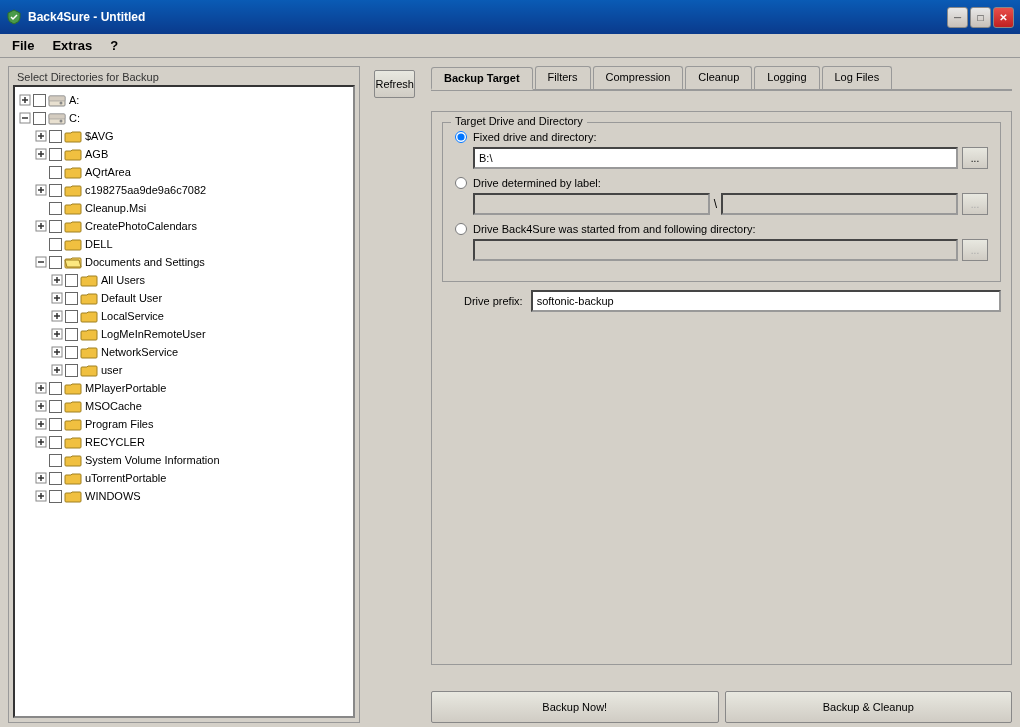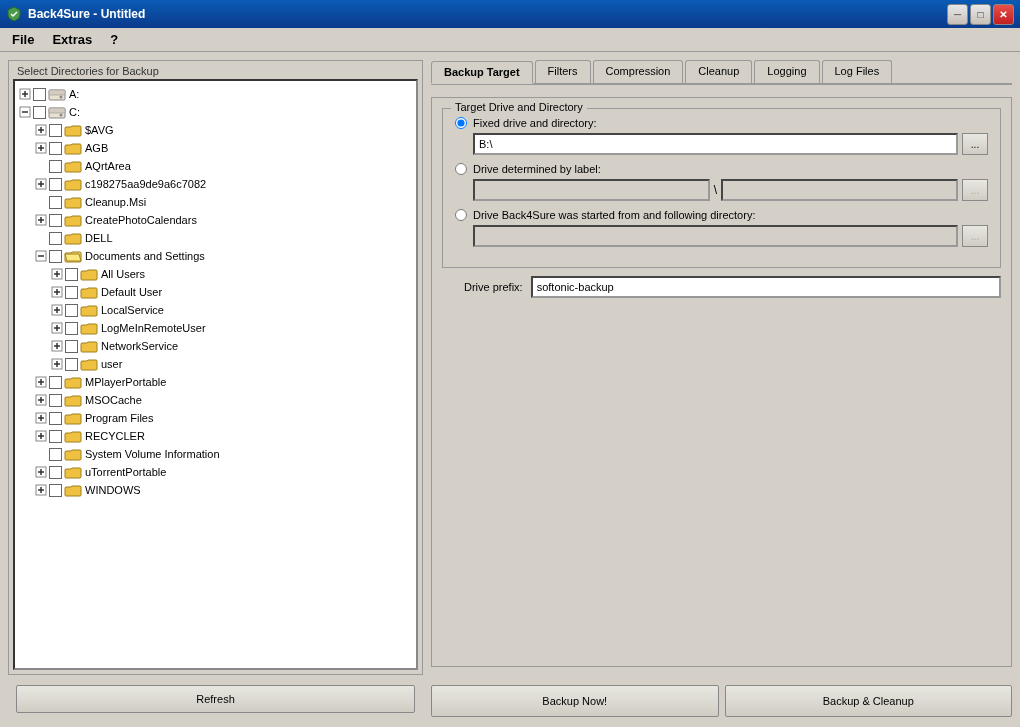--- a/index.html
+++ b/index.html
@@ -9,21 +9,21 @@
       background: #d4d0c8;
       width: 1020px;
       height: 727px;
       overflow: hidden;
     }
 
     
     .title-bar {
       background: linear-gradient(to bottom, #0a5bb5, #0a3a8c);
       color: white;
-      height: 28px;
+      height: 34px;
       display: flex;
       align-items: center;
       padding: 0 6px;
       user-select: none;
     }
     .title-bar-icon {
       width: 16px;
       height: 16px;
       margin-right: 6px;
       display: flex;
@@ -79,21 +79,21 @@
       padding: 8px;
       display: flex;
       gap: 8px;
       height: calc(727px - 30px - 24px);
     }
 
     
     .left-panel {
       width: 415px;
       display: flex;
-      flex-direction: column;
+      flex-direction: row;
       gap: 6px;
     }
     .panel-group {
       border: 1px solid #999;
       background: #d4d0c8;
       flex: 1;
       display: flex;
       flex-direction: column;
     }
     .panel-group-title {
@@ -168,21 +168,21 @@
       cursor: pointer;
       font-size: 11px;
       font-family: Tahoma, sans-serif;
     }
 
     
     .right-panel {
       flex: 1;
       display: flex;
       flex-direction: column;
-      gap: 12px;
+      gap: 20px;
     }
 
     
     .tab-bar {
       display: flex;
       border-bottom: 2px solid #999;
       gap: 0;
     }
     .tab {
       padding: 4px 12px;

